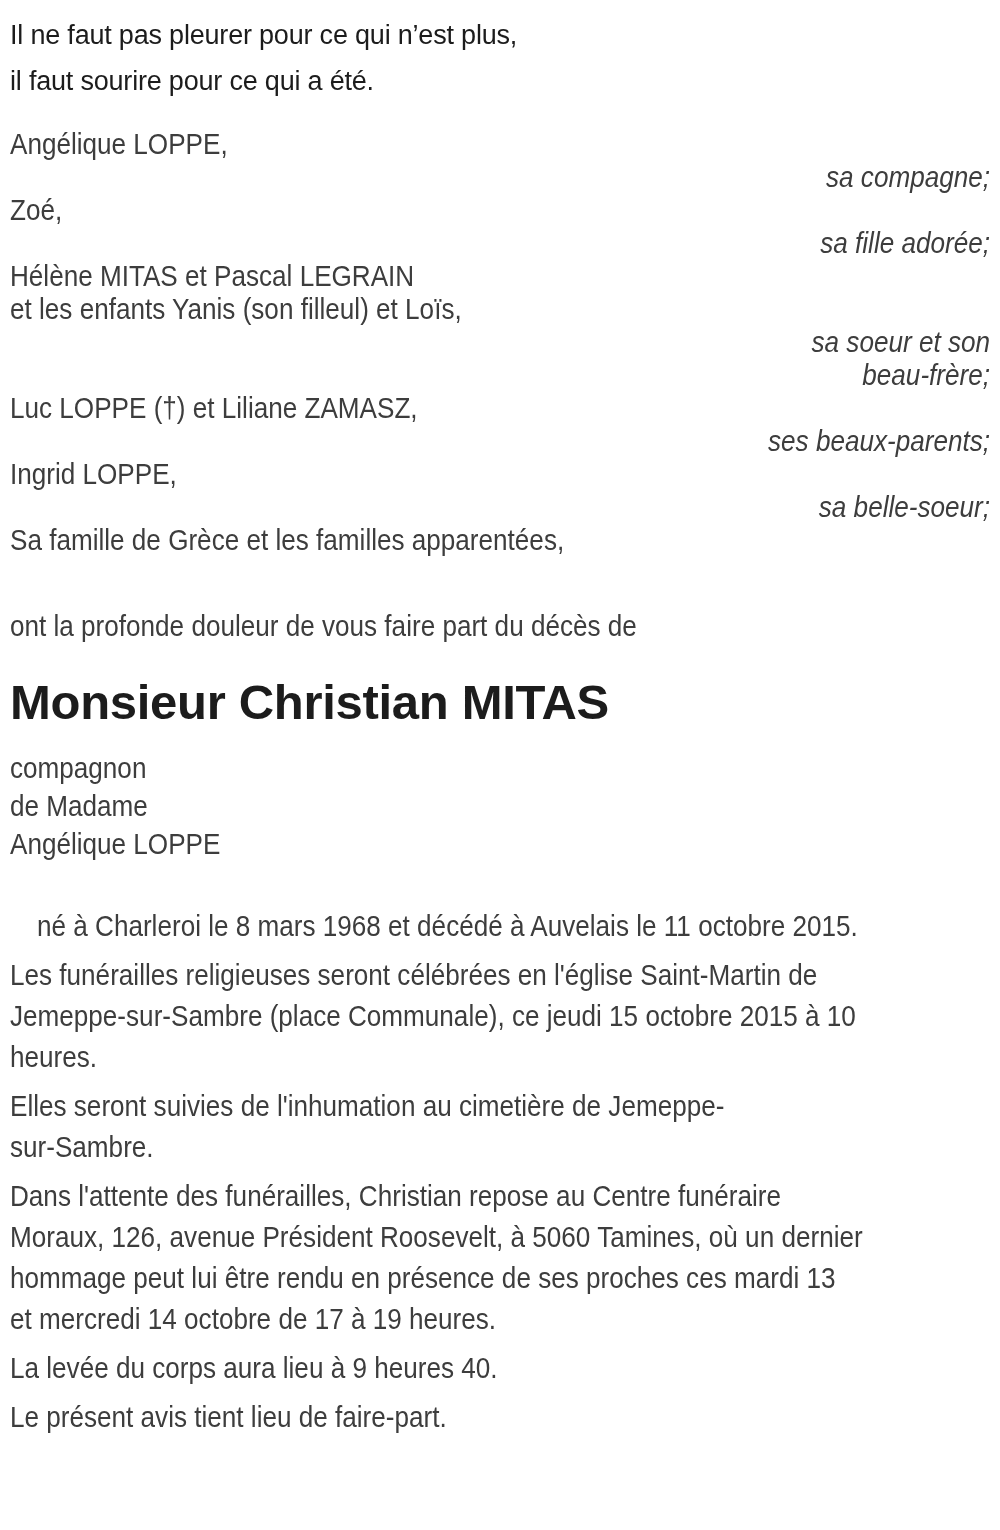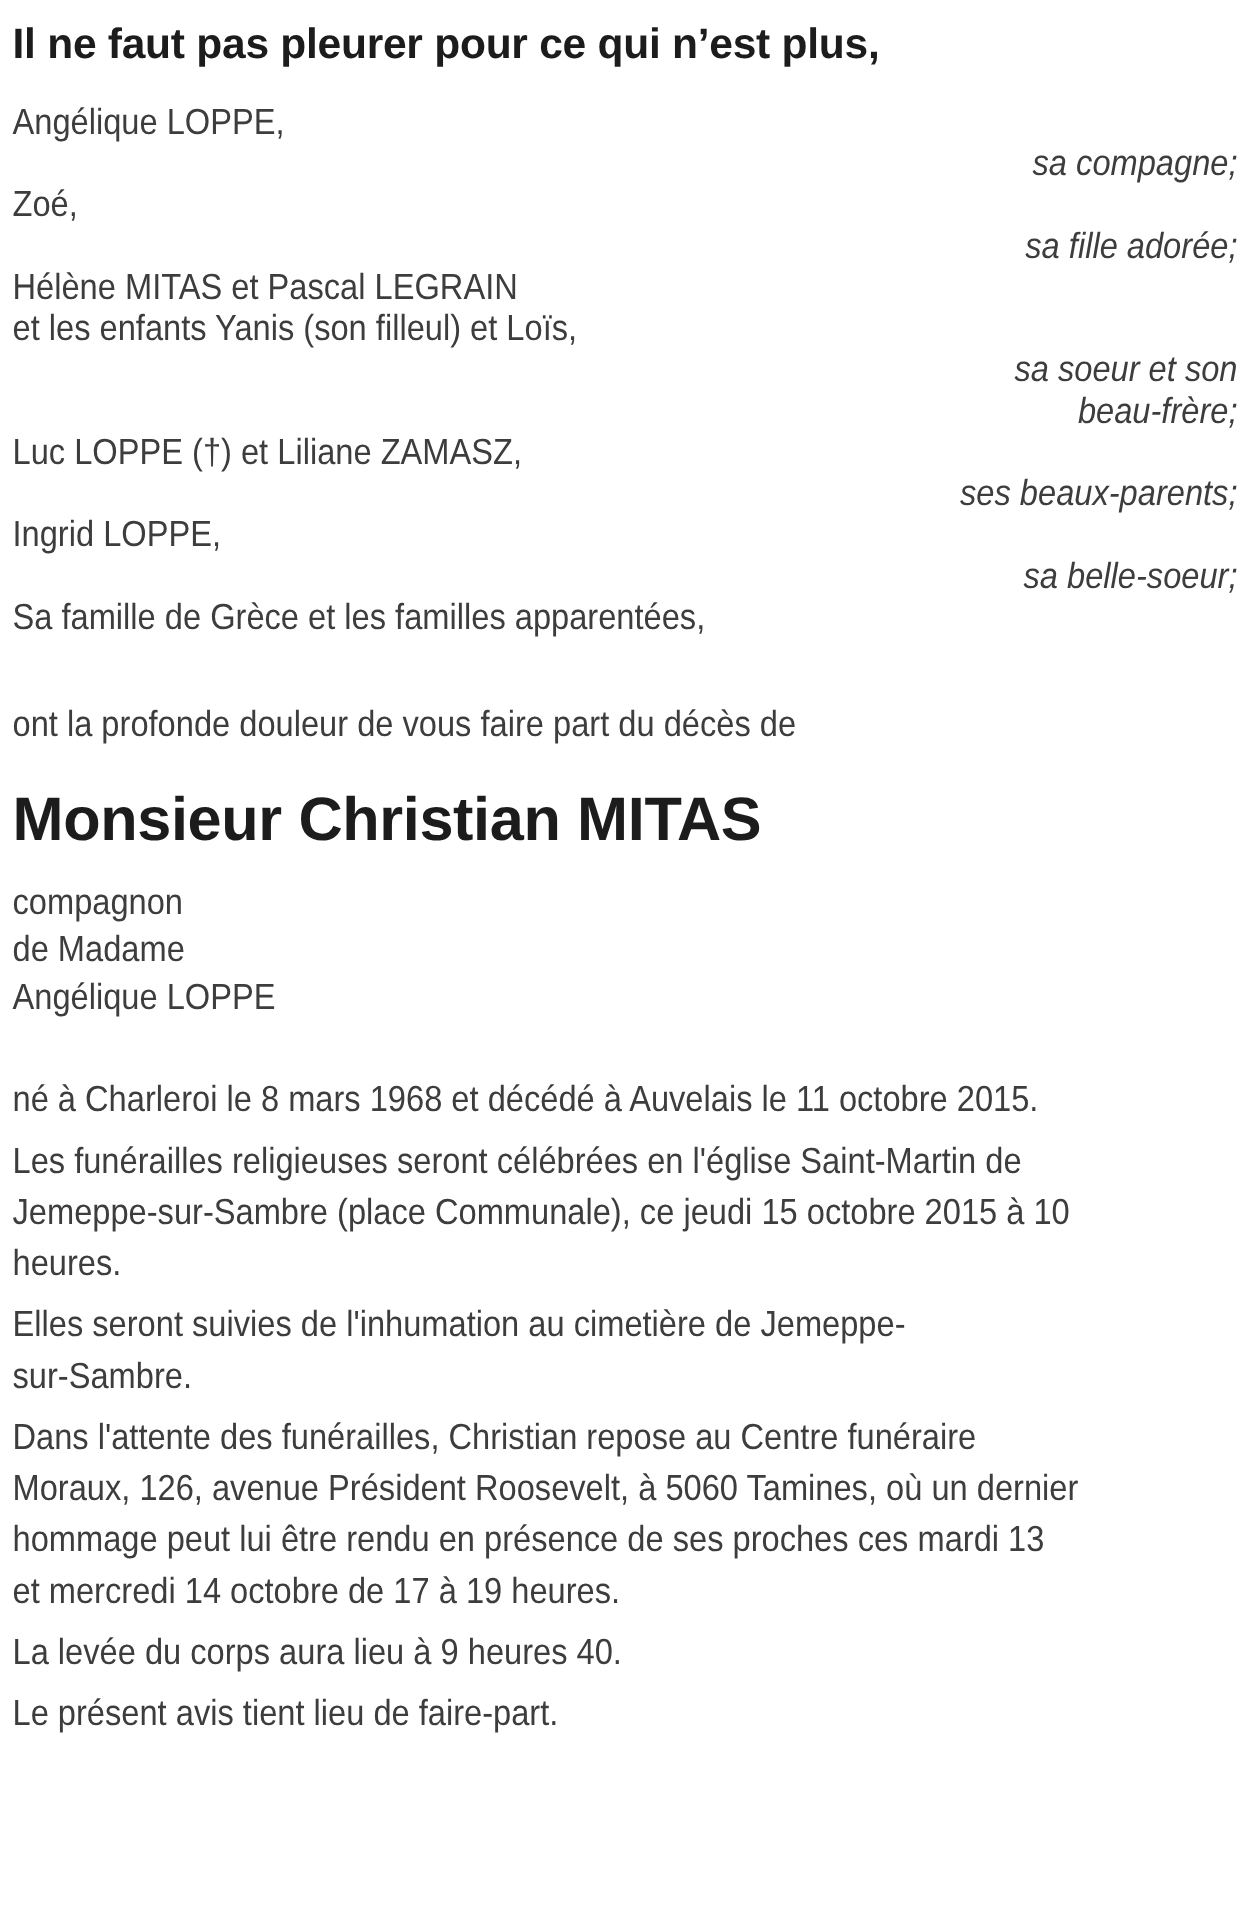--- a/index.html
+++ b/index.html
@@ -14,23 +14,23 @@
     box-sizing: border-box;
     padding: 12px 10px 0 10px;
     overflow: hidden;
     background: var(--background, #ffffff);
     color: var(--text-body, #3d3d3d);
     font-family: "Liberation Sans", sans-serif;
   }
 
   
   .quote-line {
-    font-size: 34px;
+    font-size: 27px;
     line-height: 46px;
-    font-weight: 700;
+    font-weight: 400;
     letter-spacing: -0.2px;
     color: var(--text-bold, #1c1c1c);
     white-space: nowrap;
   }
 
   
   .cond {
     white-space: nowrap;
     transform: scaleX(0.9);
     transform-origin: 0 50%;
@@ -65,33 +65,34 @@
   }
 
   .subtitle-block { margin-top: 18px; }
   .subtitle-line {
     font-size: 29px;
     line-height: 38px;
   }
 
   .paragraphs { margin-top: 0; }
   .para { margin-top: 8px; }
-  .para.first { margin-top: 43px; }
+  .para.first { margin-top: 43px; margin-left: 27px; }
   .para-line {
     font-size: 29px;
     line-height: 41px;
   }
 </style>
 </head>
 <body>
 
 <div id="page">
 
   <div>
     <div class="quote-line">Il ne faut pas pleurer pour ce qui n’est plus,</div>
+    <div class="quote-line">il faut sourire pour ce qui a été.</div>
   </div>
 
   <div class="family-block">
     <div class="fam-line cond">Angélique LOPPE,</div>
     <div class="fam-line cond rel">sa compagne;</div>
 
     <div class="fam-line cond">Zoé,</div>
     <div class="fam-line cond rel">sa fille adorée;</div>
 
     <div class="fam-line cond">Hélène MITAS et Pascal LEGRAIN</div>

